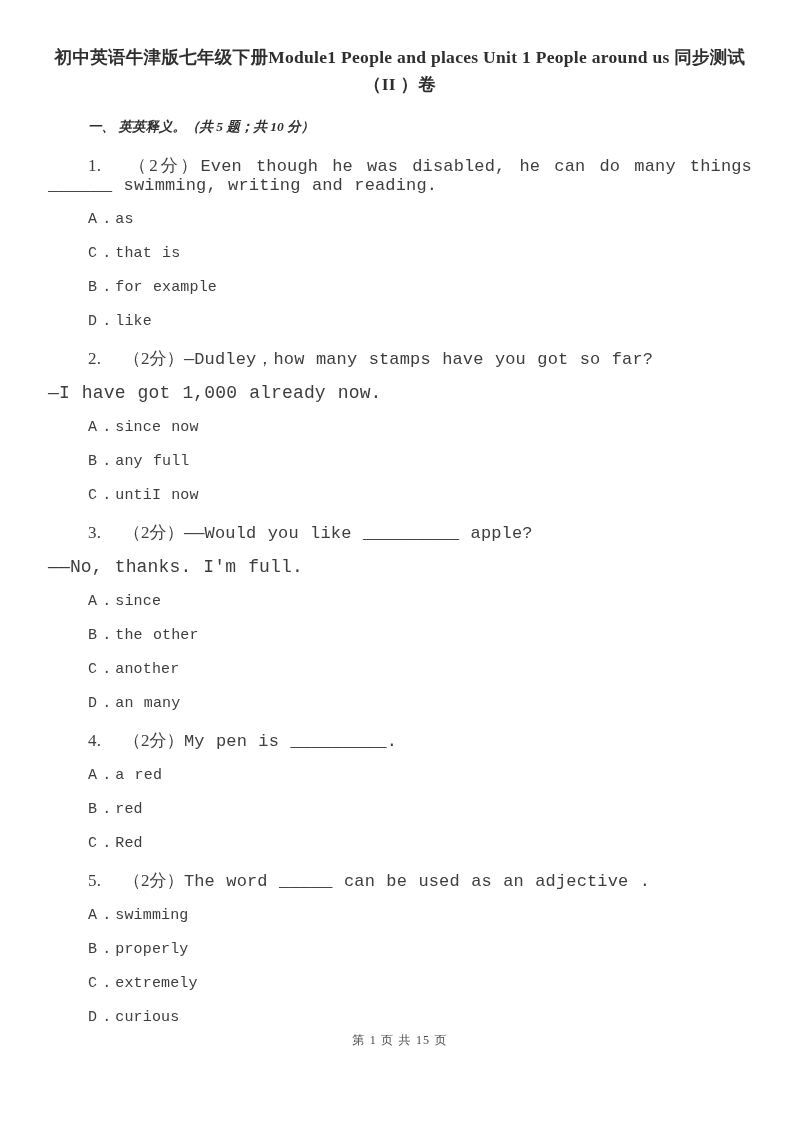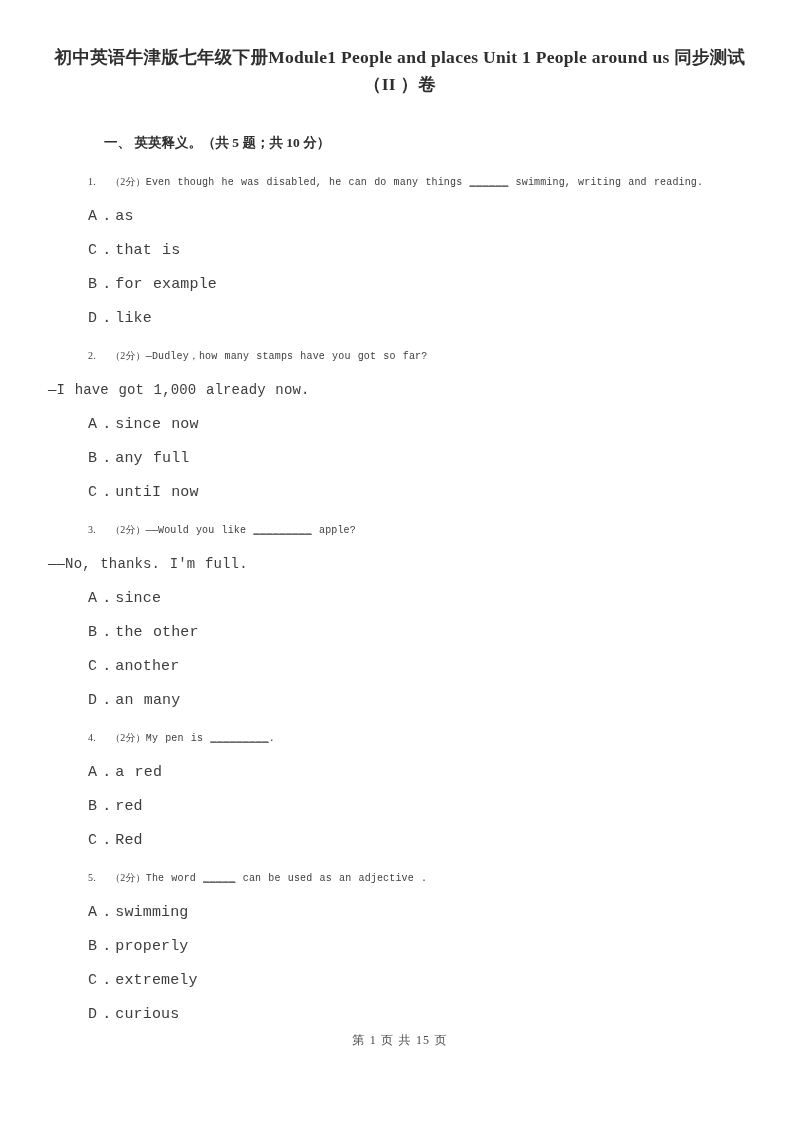--- a/index.html
+++ b/index.html
@@ -31,49 +31,50 @@
     font-size: 17.5px;
     font-weight: bold;
     line-height: 27px;
     letter-spacing: 0.3px;
     color: #2e2e2e;
     font-family: "Liberation Serif", "DejaVu Serif", serif;
   }
 
   
   .section-heading {
-    margin: 16px;
+    margin: 0;
     padding-top: 18px;
     padding-left: 40px;
     font-size: 13.5px;
     font-weight: bold;
     line-height: 22px;
     color: #2e2e2e;
+    font-style: italic;
   }
 
   
   .question {
     margin-top: 18px;
   }
   .q-stem {
-    font-size: 10px;
+    font-size: 17px;
     line-height: 19px;
     text-align: justify;
     text-justify: inter-word;
     text-indent: 40px;
     letter-spacing: 0.15px;
     font-family: "Liberation Mono", "DejaVu Sans Mono", monospace;
     color: #3d3d3d;
     word-spacing: 1px;
   }
   .q-stem.wrap-justify {
     text-align-last: left;
   }
   .q-cont {
-    font-size: 14px;
+    font-size: 18px;
     line-height: 19px;
     margin-top: 15px;
     letter-spacing: 0.15px;
     font-family: "Liberation Mono", "DejaVu Sans Mono", monospace;
     color: #3d3d3d;
     word-spacing: 1px;
   }
   .q-num {
     font-family: "Liberation Serif", "DejaVu Serif", serif;
   }

